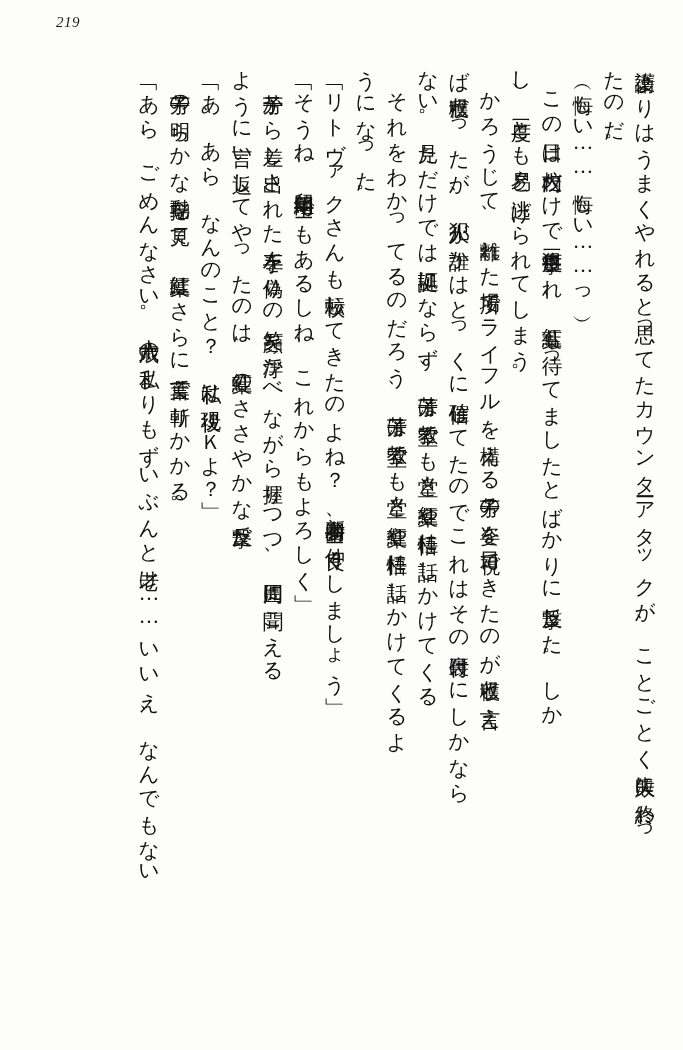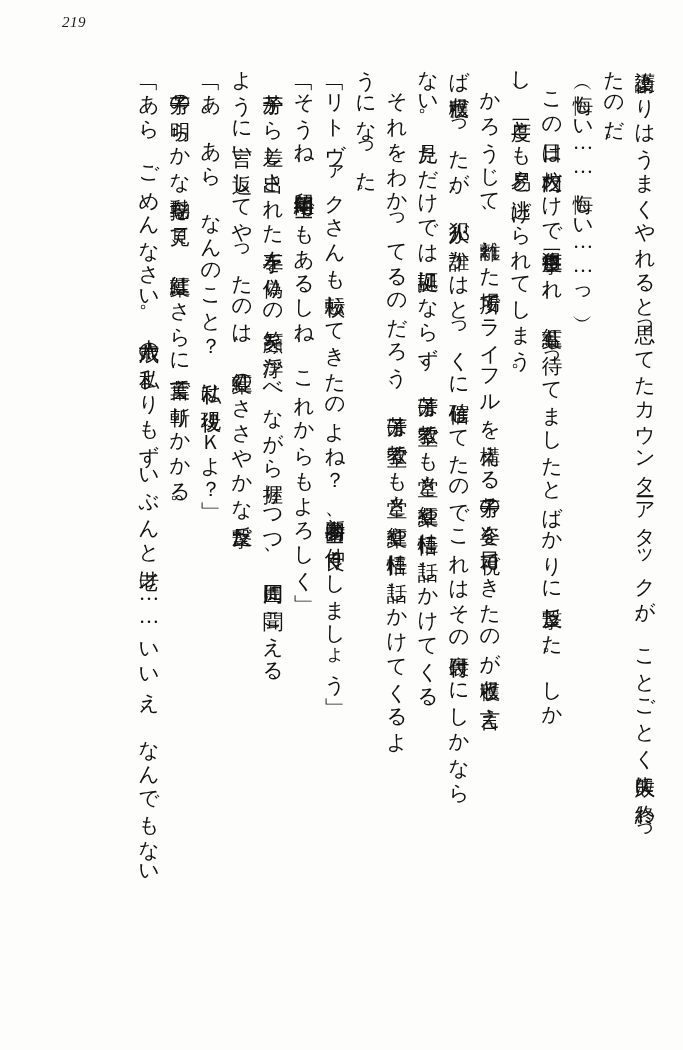--- a/index.html
+++ b/index.html
@@ -18,21 +18,21 @@
 
   .page {
     position: absolute;
     inset: 0;
     background: #fdfdfc;
   }
 
   .page-number {
     position: absolute;
     top: 14px;
-    left: 62px;
+    left: 56px;
     font-size: 15px;
     font-style: italic;
     font-family: "Liberation Serif", "DejaVu Serif", serif;
     color: #1a1a1a;
     letter-spacing: 0.5px;
   }
 
   .text-body {
     position: absolute;
     top: 56px;

